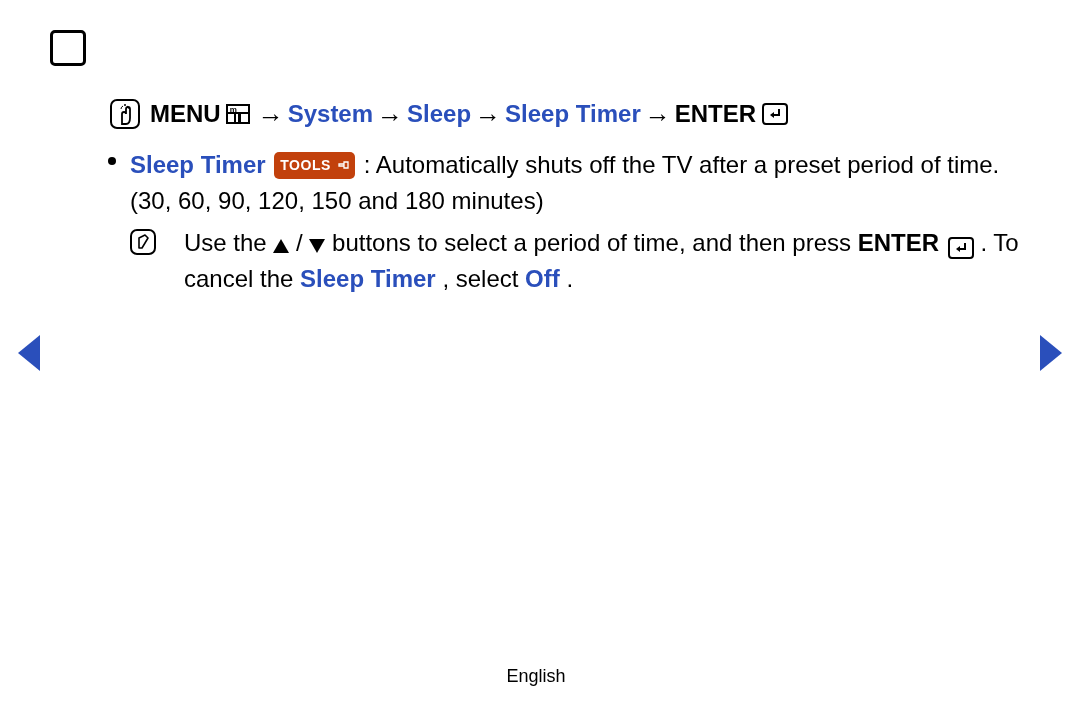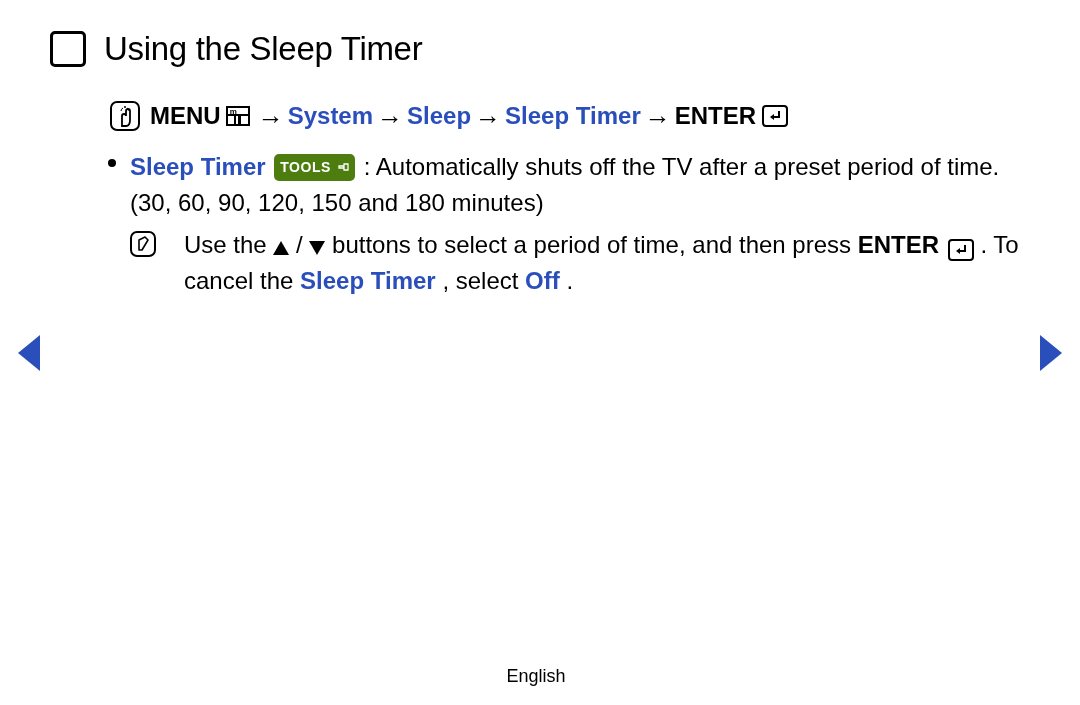--- a/index.html
+++ b/index.html
@@ -156,21 +156,21 @@
       width: 8px;
       height: 8px;
       background: #000;
       border-radius: 50%;
     }
     .bullet-content {
       flex: 1;
     }
     .tools-badge {
       display: inline-block;
-      background: #4d7c0f;
+      background: #c2410c;
       color: #fff;
       font-size: 14px;
       font-weight: bold;
       letter-spacing: 0.5px;
       padding: 3px 6px;
       border-radius: 5px;
       vertical-align: 3px;
       margin: 0 2px;
     }
     .tools-badge svg {
@@ -247,21 +247,20 @@
       font-size: 18px;
       color: #000;
     }
   </style>
 </head>
 <body>
 
 <div class="page">
   <div class="header">
     <div class="header-box"></div>
-    <div class="header-title">Using the Sleep Timer</div>
   </div>
 
   <div class="content">
 
     <div class="path-line">
       <span class="oboe-icon">
         <svg viewBox="0 0 18 22">
           <path d="M6 21 L6 11 Q6 9 8 9 Q10 9 10 11 L10 6 Q10 4 12 4 Q14 4 14 6 L14 15 Q14 21 10 21 Z" fill="none" stroke="#000" stroke-width="1.8"></path>
           <circle cx="9" cy="2" r="1" fill="#000"></circle>
           <path d="M7 3 Q5 4 5 6 M11 3 Q13 4 13 6" fill="none" stroke="#000" stroke-width="1"></path>

